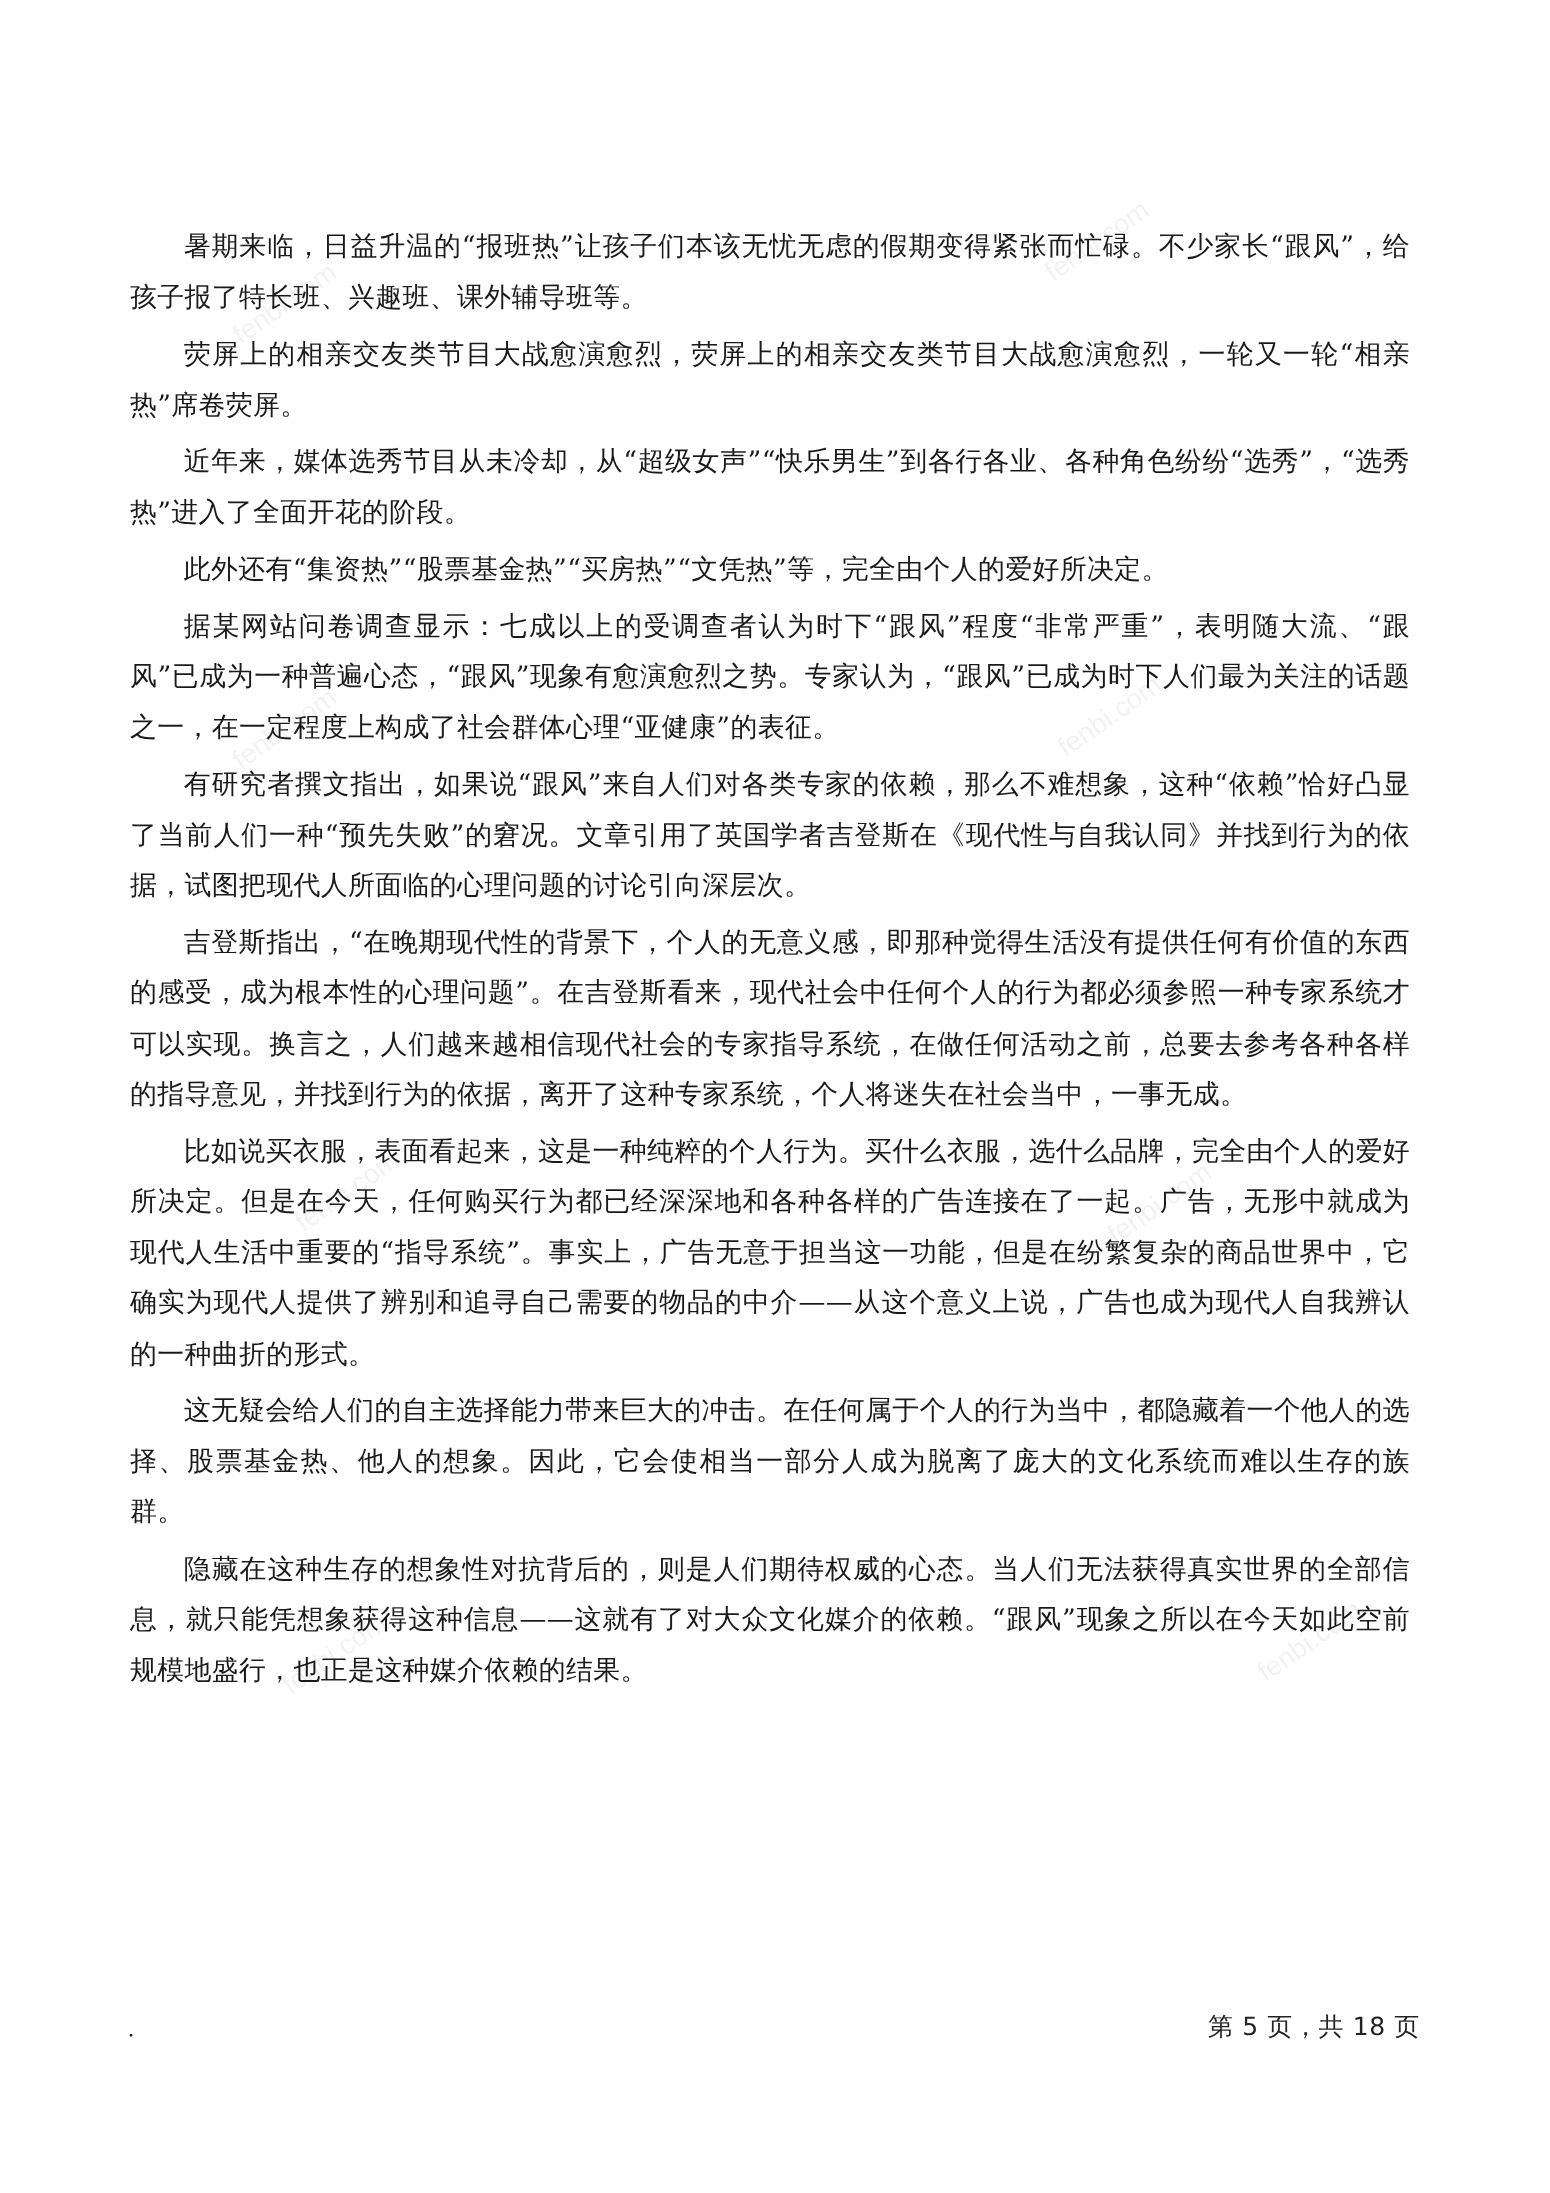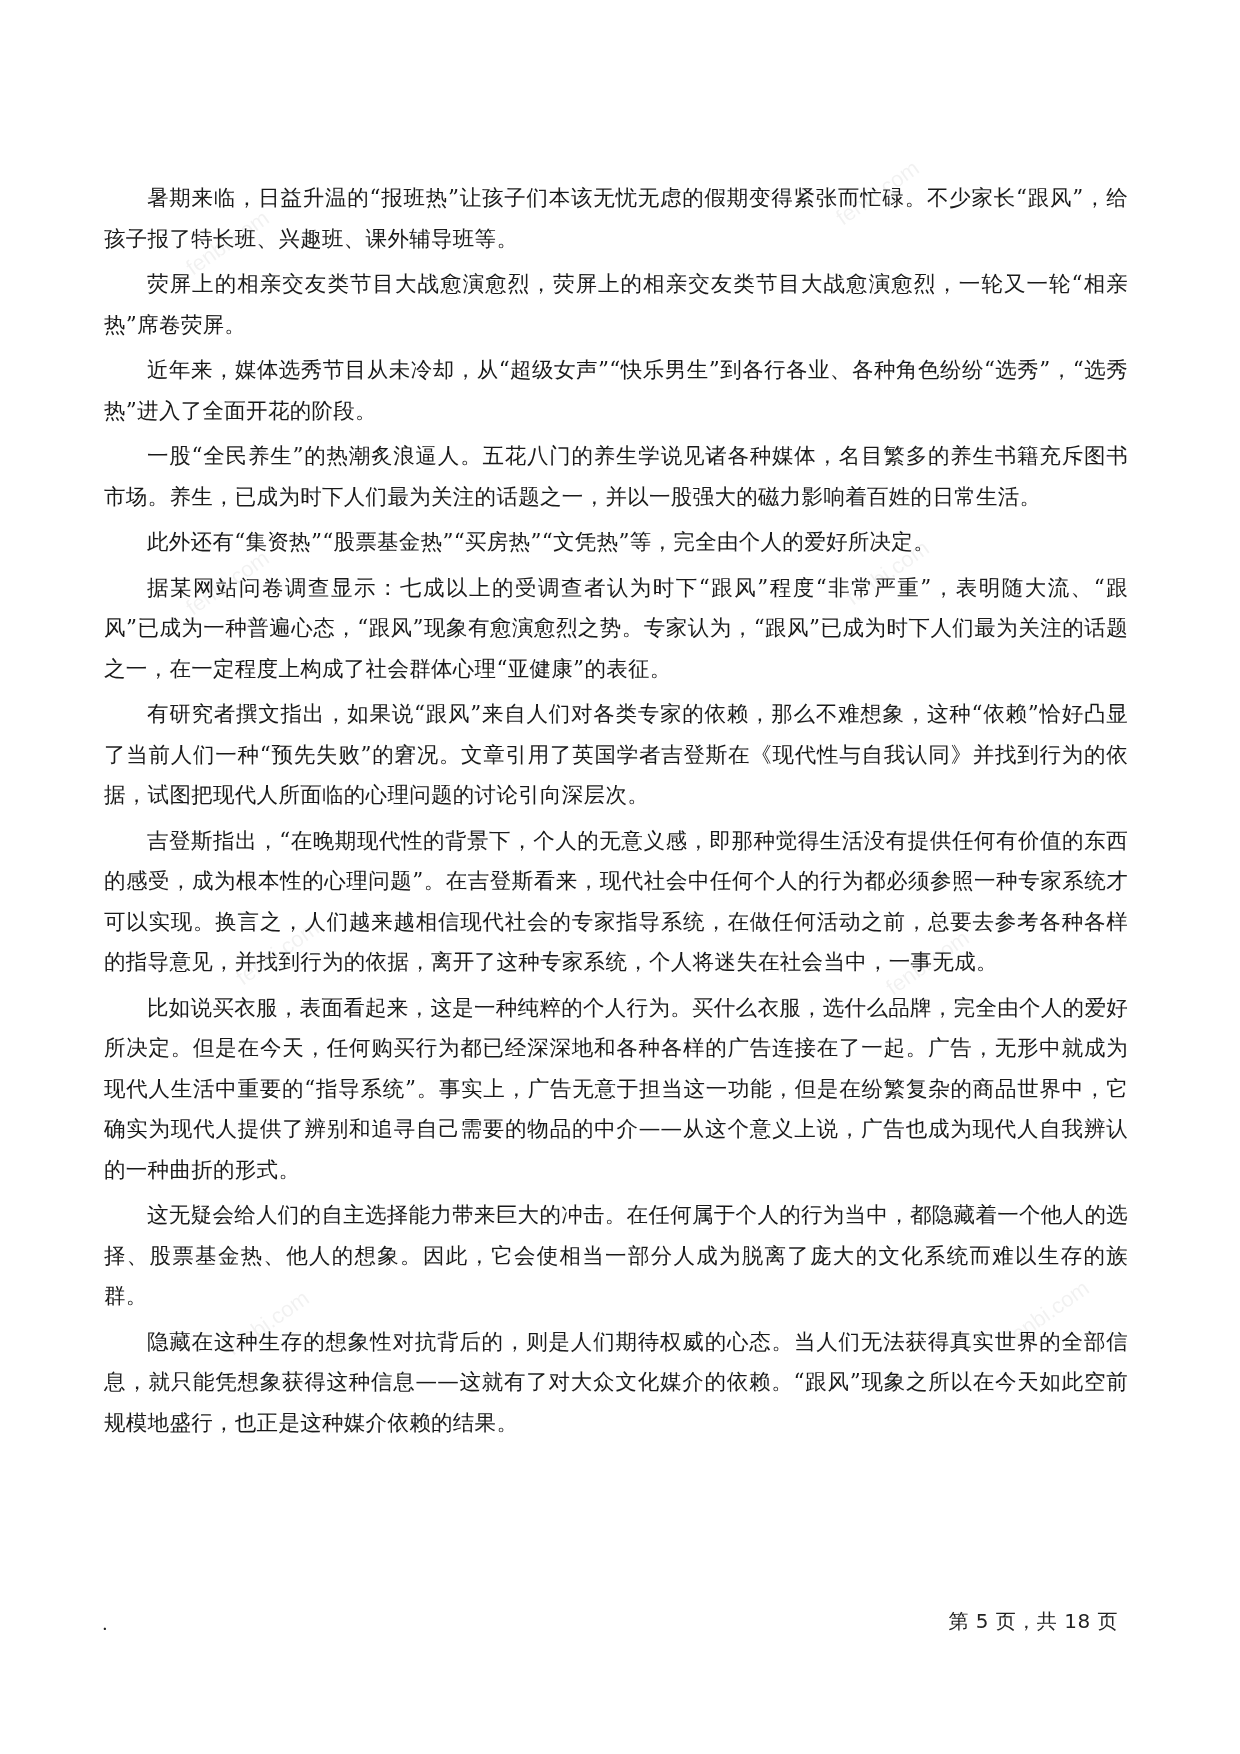--- a/index.html
+++ b/index.html
@@ -31,21 +31,21 @@
     }
     .footer-dot {
       position: absolute;
       left: 102px;
       top: 1618px;
       font-size: 18px;
       color: #222;
     }
     .footer-page {
       position: absolute;
-      right: 122px;
+      right: 104px;
       top: 1608px;
       font-size: 20px;
       font-family: "DejaVu Sans", "Liberation Sans", sans-serif;
       color: #222;
       letter-spacing: 0.5px;
     }
     .watermark {
       position: absolute;
       font-family: "Liberation Sans", sans-serif;
       font-size: 22px;
@@ -64,21 +64,20 @@
 <div class="watermark" style="left:840px; top:560px;">fenbi.com</div>
 <div class="watermark" style="left:230px; top:940px;">fenbi.com</div>
 <div class="watermark" style="left:880px; top:950px;">fenbi.com</div>
 <div class="watermark" style="left:220px; top:1310px;">fenbi.com</div>
 <div class="watermark" style="left:1000px; top:1300px;">fenbi.com</div>
 
 <div class="page">
   <p class="para">暑期来临，日益升温的“报班热”让孩子们本该无忧无虑的假期变得紧张而忙碌。不少家长“跟风”，给孩子报了特长班、兴趣班、课外辅导班等。</p>
   <p class="para">荧屏上的相亲交友类节目大战愈演愈烈，荧屏上的相亲交友类节目大战愈演愈烈，一轮又一轮“相亲热”席卷荧屏。</p>
   <p class="para">近年来，媒体选秀节目从未冷却，从“超级女声”“快乐男生”到各行各业、各种角色纷纷“选秀”，“选秀热”进入了全面开花的阶段。</p>
-  <p class="para">一股“全民养生”的热潮炙浪逼人。五花八门的养生学说见诸各种媒体，名目繁多的养生书籍充斥图书市场。养生，已成为时下人们最为关注的话题之一，并以一股强大的磁力影响着百姓的日常生活。</p>
   <p class="para">此外还有“集资热”“股票基金热”“买房热”“文凭热”等，完全由个人的爱好所决定。</p>
   <p class="para">据某网站问卷调查显示：七成以上的受调查者认为时下“跟风”程度“非常严重”，表明随大流、“跟风”已成为一种普遍心态，“跟风”现象有愈演愈烈之势。专家认为，“跟风”已成为时下人们最为关注的话题之一，在一定程度上构成了社会群体心理“亚健康”的表征。</p>
   <p class="para">有研究者撰文指出，如果说“跟风”来自人们对各类专家的依赖，那么不难想象，这种“依赖”恰好凸显了当前人们一种“预先失败”的窘况。文章引用了英国学者吉登斯在《现代性与自我认同》并找到行为的依据，试图把现代人所面临的心理问题的讨论引向深层次。</p>
   <p class="para">吉登斯指出，“在晚期现代性的背景下，个人的无意义感，即那种觉得生活没有提供任何有价值的东西的感受，成为根本性的心理问题”。在吉登斯看来，现代社会中任何个人的行为都必须参照一种专家系统才可以实现。换言之，人们越来越相信现代社会的专家指导系统，在做任何活动之前，总要去参考各种各样的指导意见，并找到行为的依据，离开了这种专家系统，个人将迷失在社会当中，一事无成。</p>
   <p class="para">比如说买衣服，表面看起来，这是一种纯粹的个人行为。买什么衣服，选什么品牌，完全由个人的爱好所决定。但是在今天，任何购买行为都已经深深地和各种各样的广告连接在了一起。广告，无形中就成为现代人生活中重要的“指导系统”。事实上，广告无意于担当这一功能，但是在纷繁复杂的商品世界中，它确实为现代人提供了辨别和追寻自己需要的物品的中介——从这个意义上说，广告也成为现代人自我辨认的一种曲折的形式。</p>
   <p class="para">这无疑会给人们的自主选择能力带来巨大的冲击。在任何属于个人的行为当中，都隐藏着一个他人的选择、股票基金热、他人的想象。因此，它会使相当一部分人成为脱离了庞大的文化系统而难以生存的族群。</p>
   <p class="para">隐藏在这种生存的想象性对抗背后的，则是人们期待权威的心态。当人们无法获得真实世界的全部信息，就只能凭想象获得这种信息——这就有了对大众文化媒介的依赖。“跟风”现象之所以在今天如此空前规模地盛行，也正是这种媒介依赖的结果。</p>
 </div>
 
 <div class="footer-dot">·</div>

